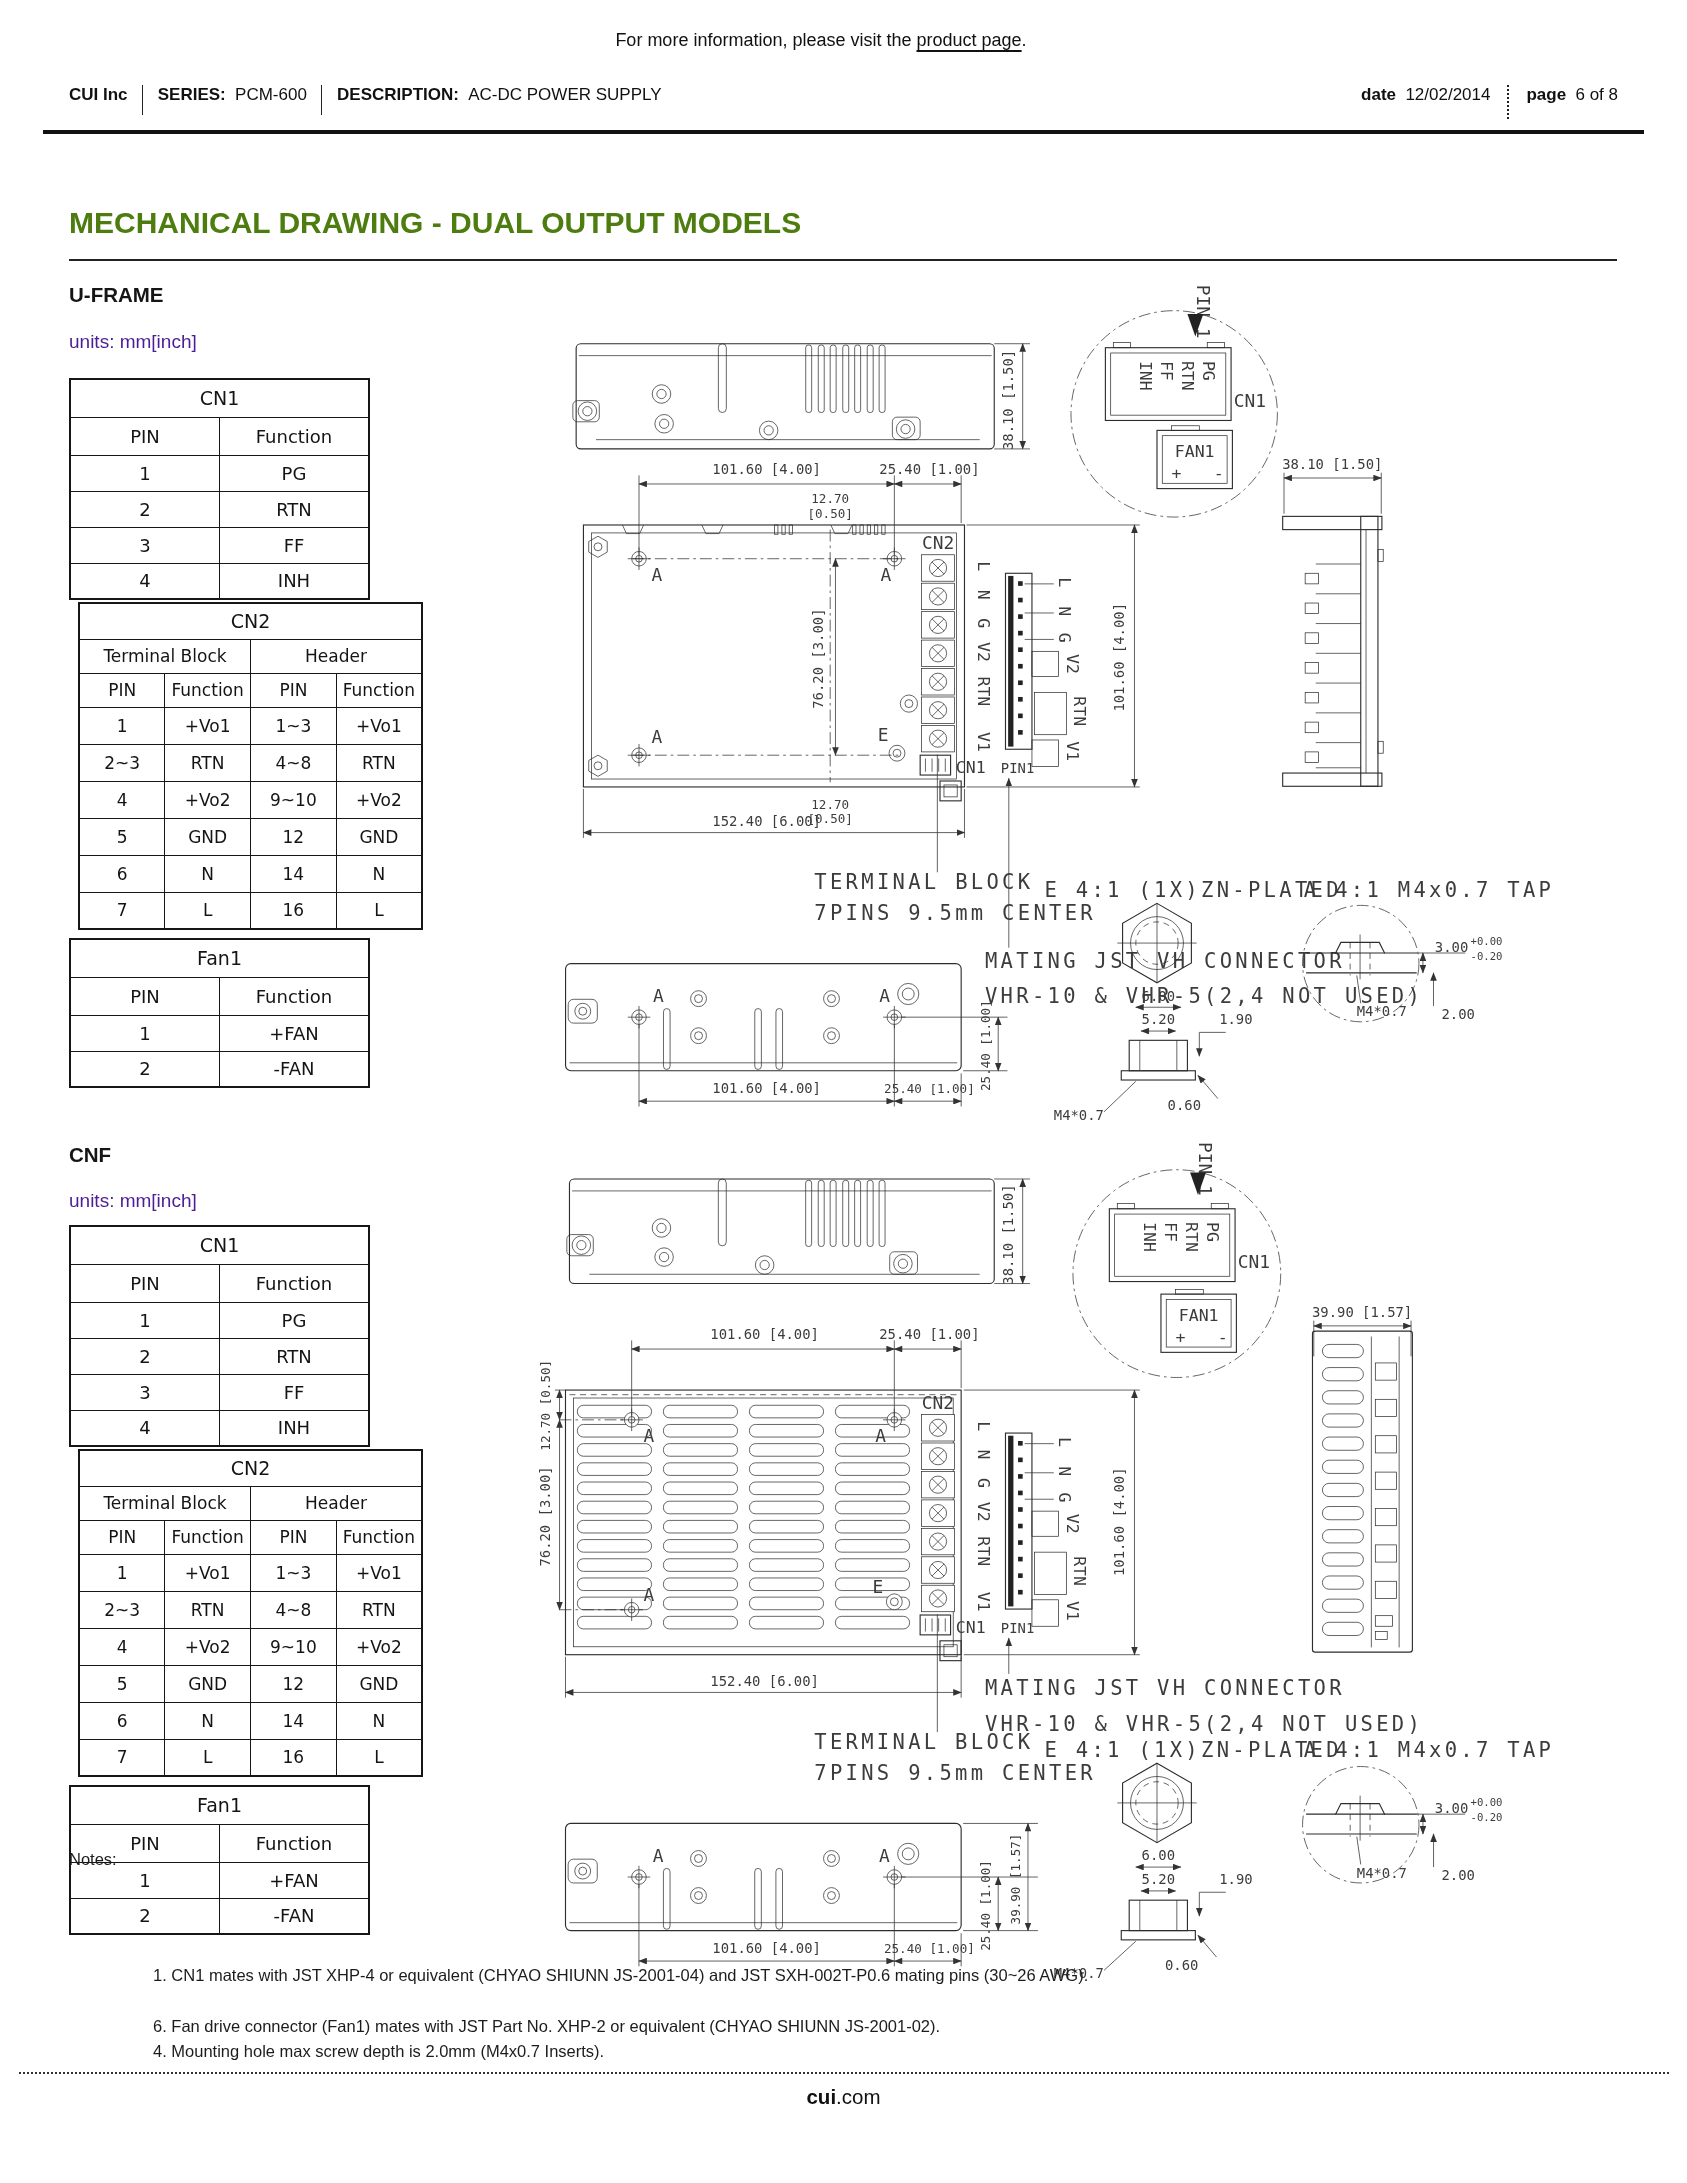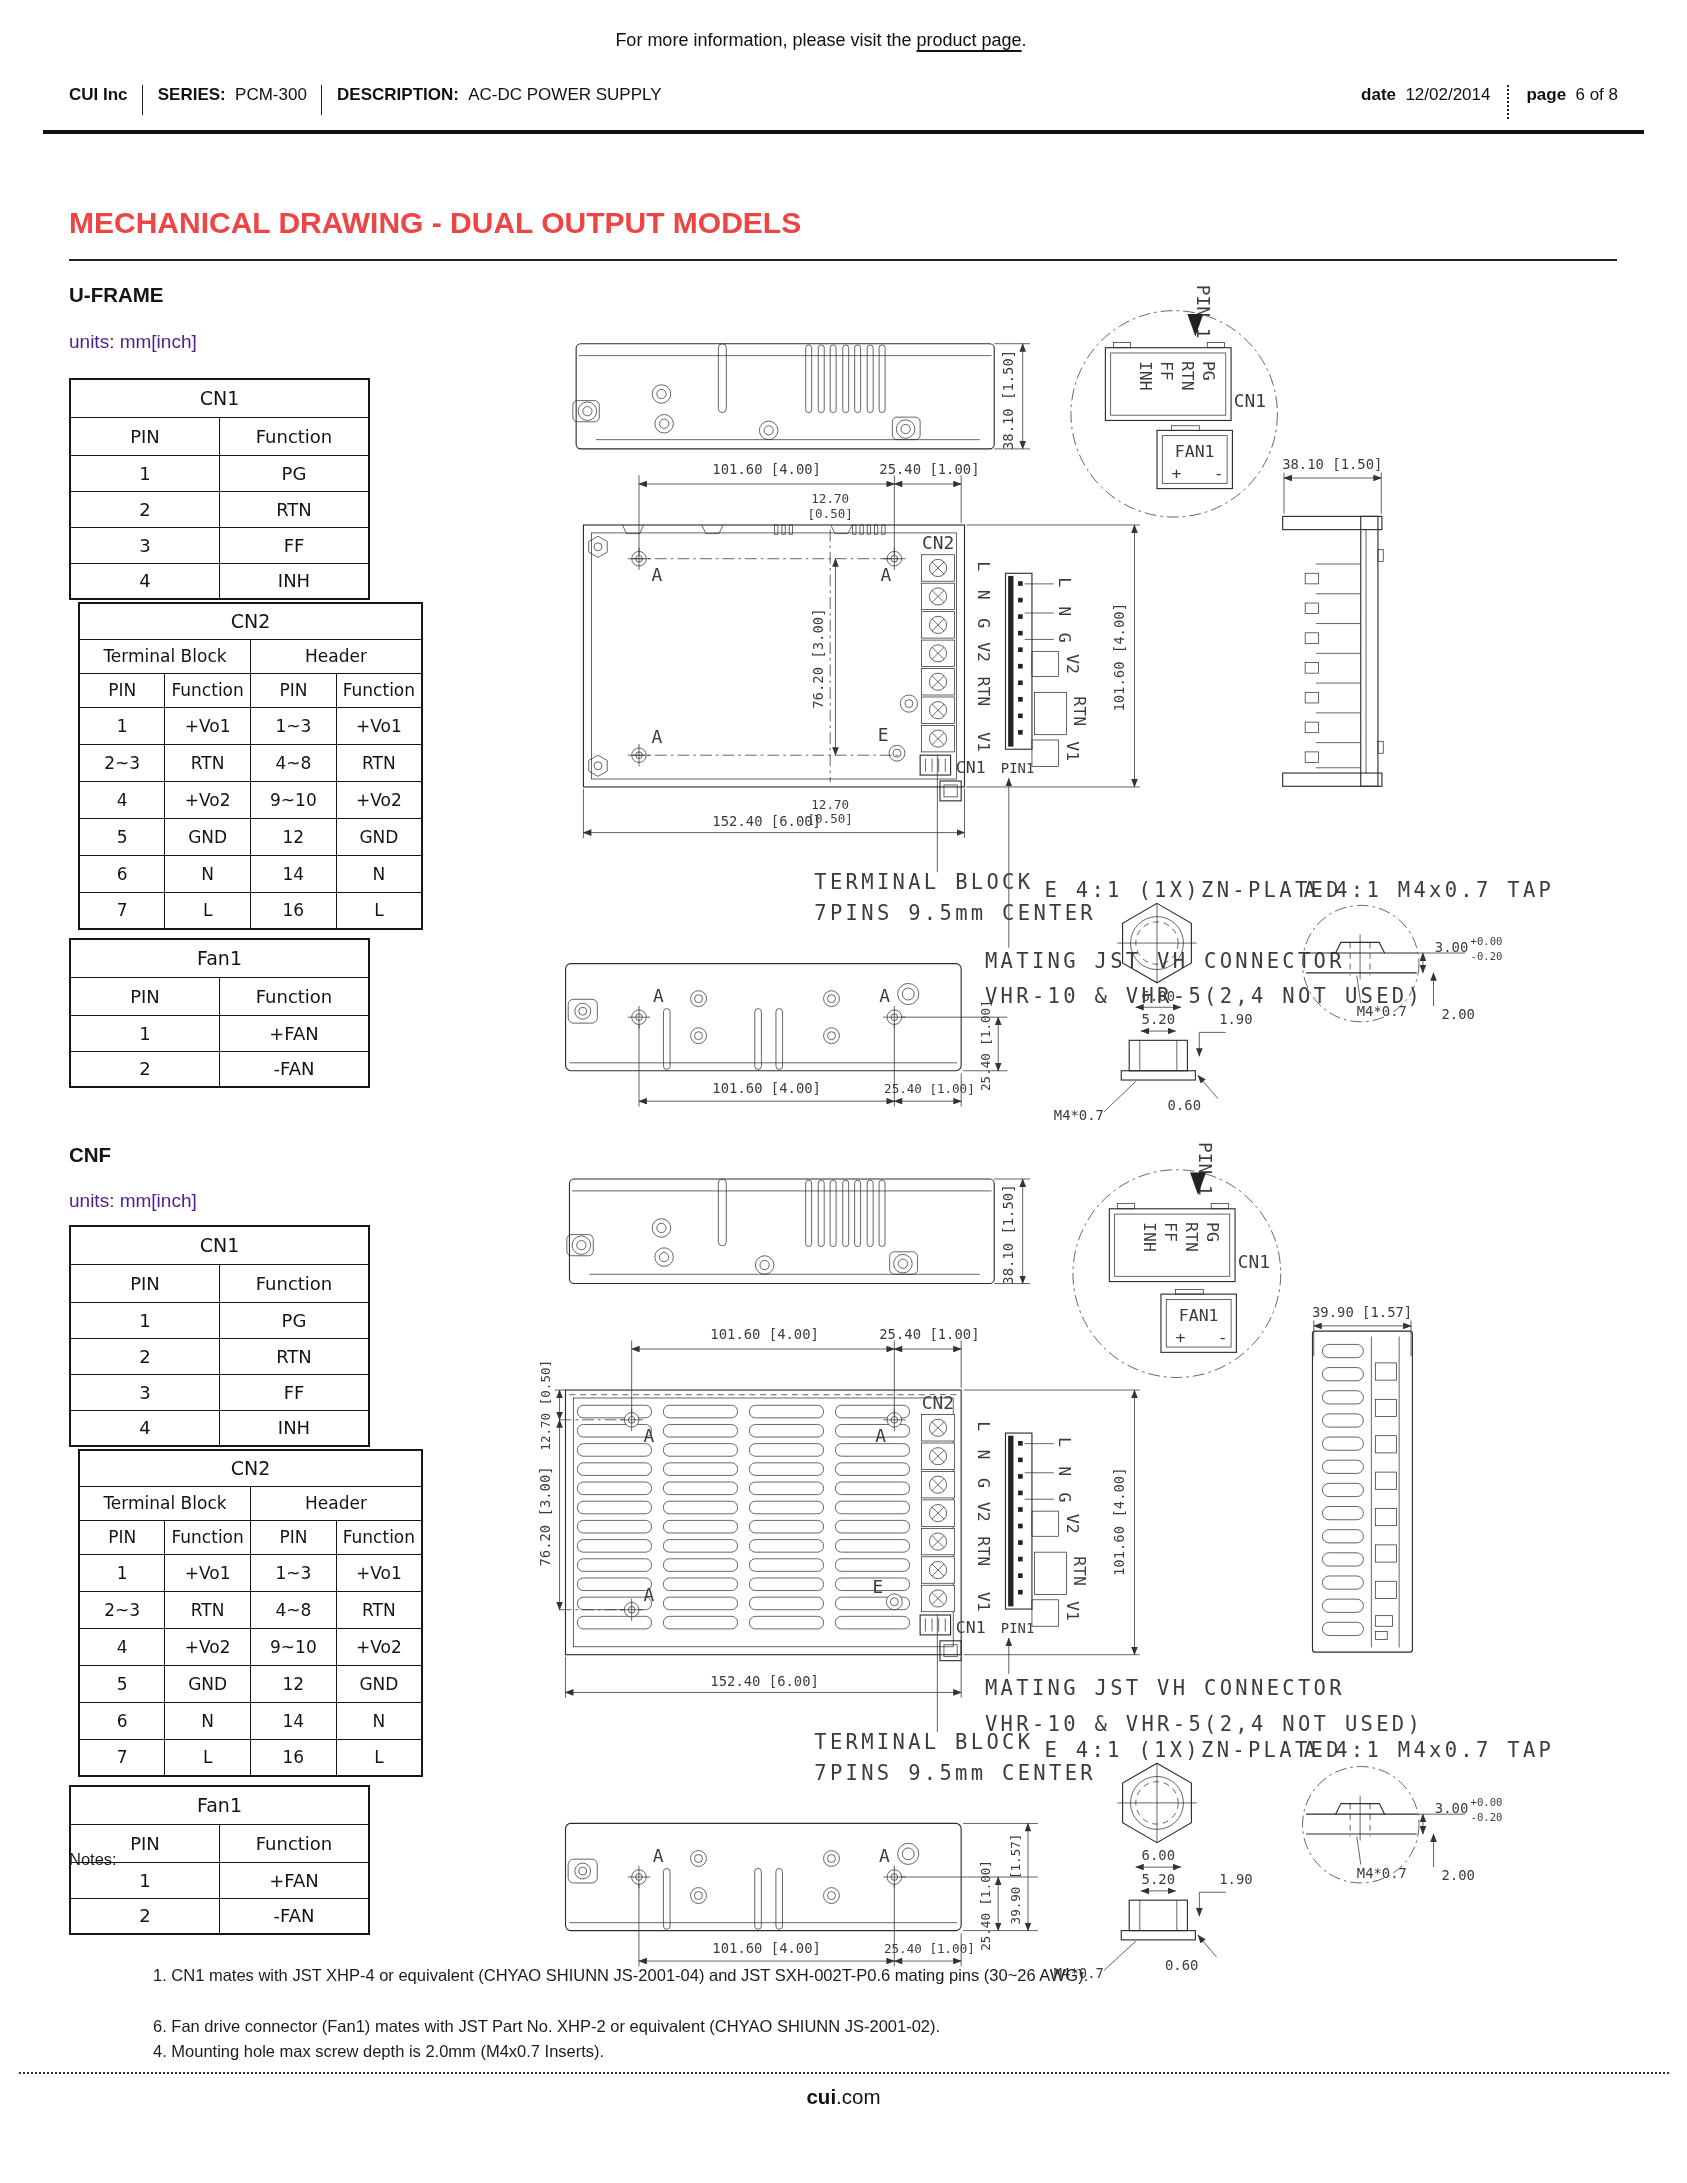--- a/index.html
+++ b/index.html
@@ -9,21 +9,21 @@
   
   #topnote{top:30px;left:0;width:1642px;text-align:center;font-size:18px;color:#111;}
   #topnote a{color:#111;text-decoration:underline;text-underline-offset:4px;text-decoration-thickness:1.7px;}
   #hdr{top:85px;left:69px;right:69px;display:flex;align-items:flex-start;font-size:17px;}
   .hdiv{width:0;border-left:1.7px solid #222;height:30px;margin:0 14.6px;}
   .hdot{width:0;border-left:2px dotted #222;height:34px;margin:0 17px;}
   .b{font-weight:bold;}
   #hdr .gap{width:9.3px;display:inline-block;}
   #rule{top:130px;left:43px;width:1601px;height:4px;background:#111;}
   
-  #title{top:206px;left:69px;font-size:30px;font-weight:800;letter-spacing:0px;color:#ef4444;}
+  #title{top:206px;left:69px;font-size:30px;font-weight:800;letter-spacing:0px;color:#4d7c0f;}
   #titlerule{top:259px;left:69px;width:1548px;height:2px;background:#222;}
   .sechead{left:69px;font-size:20.5px;font-weight:800;color:#151515;}
   .units{left:69px;font-size:19px;color:#4c1d95;}
   
   table.dt{position:absolute;border-collapse:collapse;table-layout:fixed;background:#fff;}
   table.dt td{border:1.7px solid #161616;text-align:center;vertical-align:middle;
               font-family:"DejaVu Sans","Liberation Sans",sans-serif;color:#141414;}
   table.dt{border:2.3px solid #161616;}
   .t-title{font-size:19px;height:38px;}
   .t-head{font-size:18px;height:38px;}
@@ -71,21 +71,21 @@
 
   <div class="abs" id="topnote">
     <span>For more information, please visit the </span><a href="#">product page</a><span>.</span>
   </div>
 
   <div class="abs" id="hdr">
     <span class="b">CUI Inc</span>
     <span class="hdiv"></span>
     <span class="b">SERIES:</span>
     <span class="gap"></span>
-    <span>PCM-300</span>
+    <span>PCM-600</span>
     <span class="hdiv"></span>
     <span class="b">DESCRIPTION:</span>
     <span class="gap"></span>
     <span>AC-DC POWER SUPPLY</span>
     <span style="flex:1"></span>
     <span class="b">date</span>
     <span class="gap"></span>
     <span>12/02/2014</span>
     <span class="hdot"></span>
     <span class="b">page</span>

